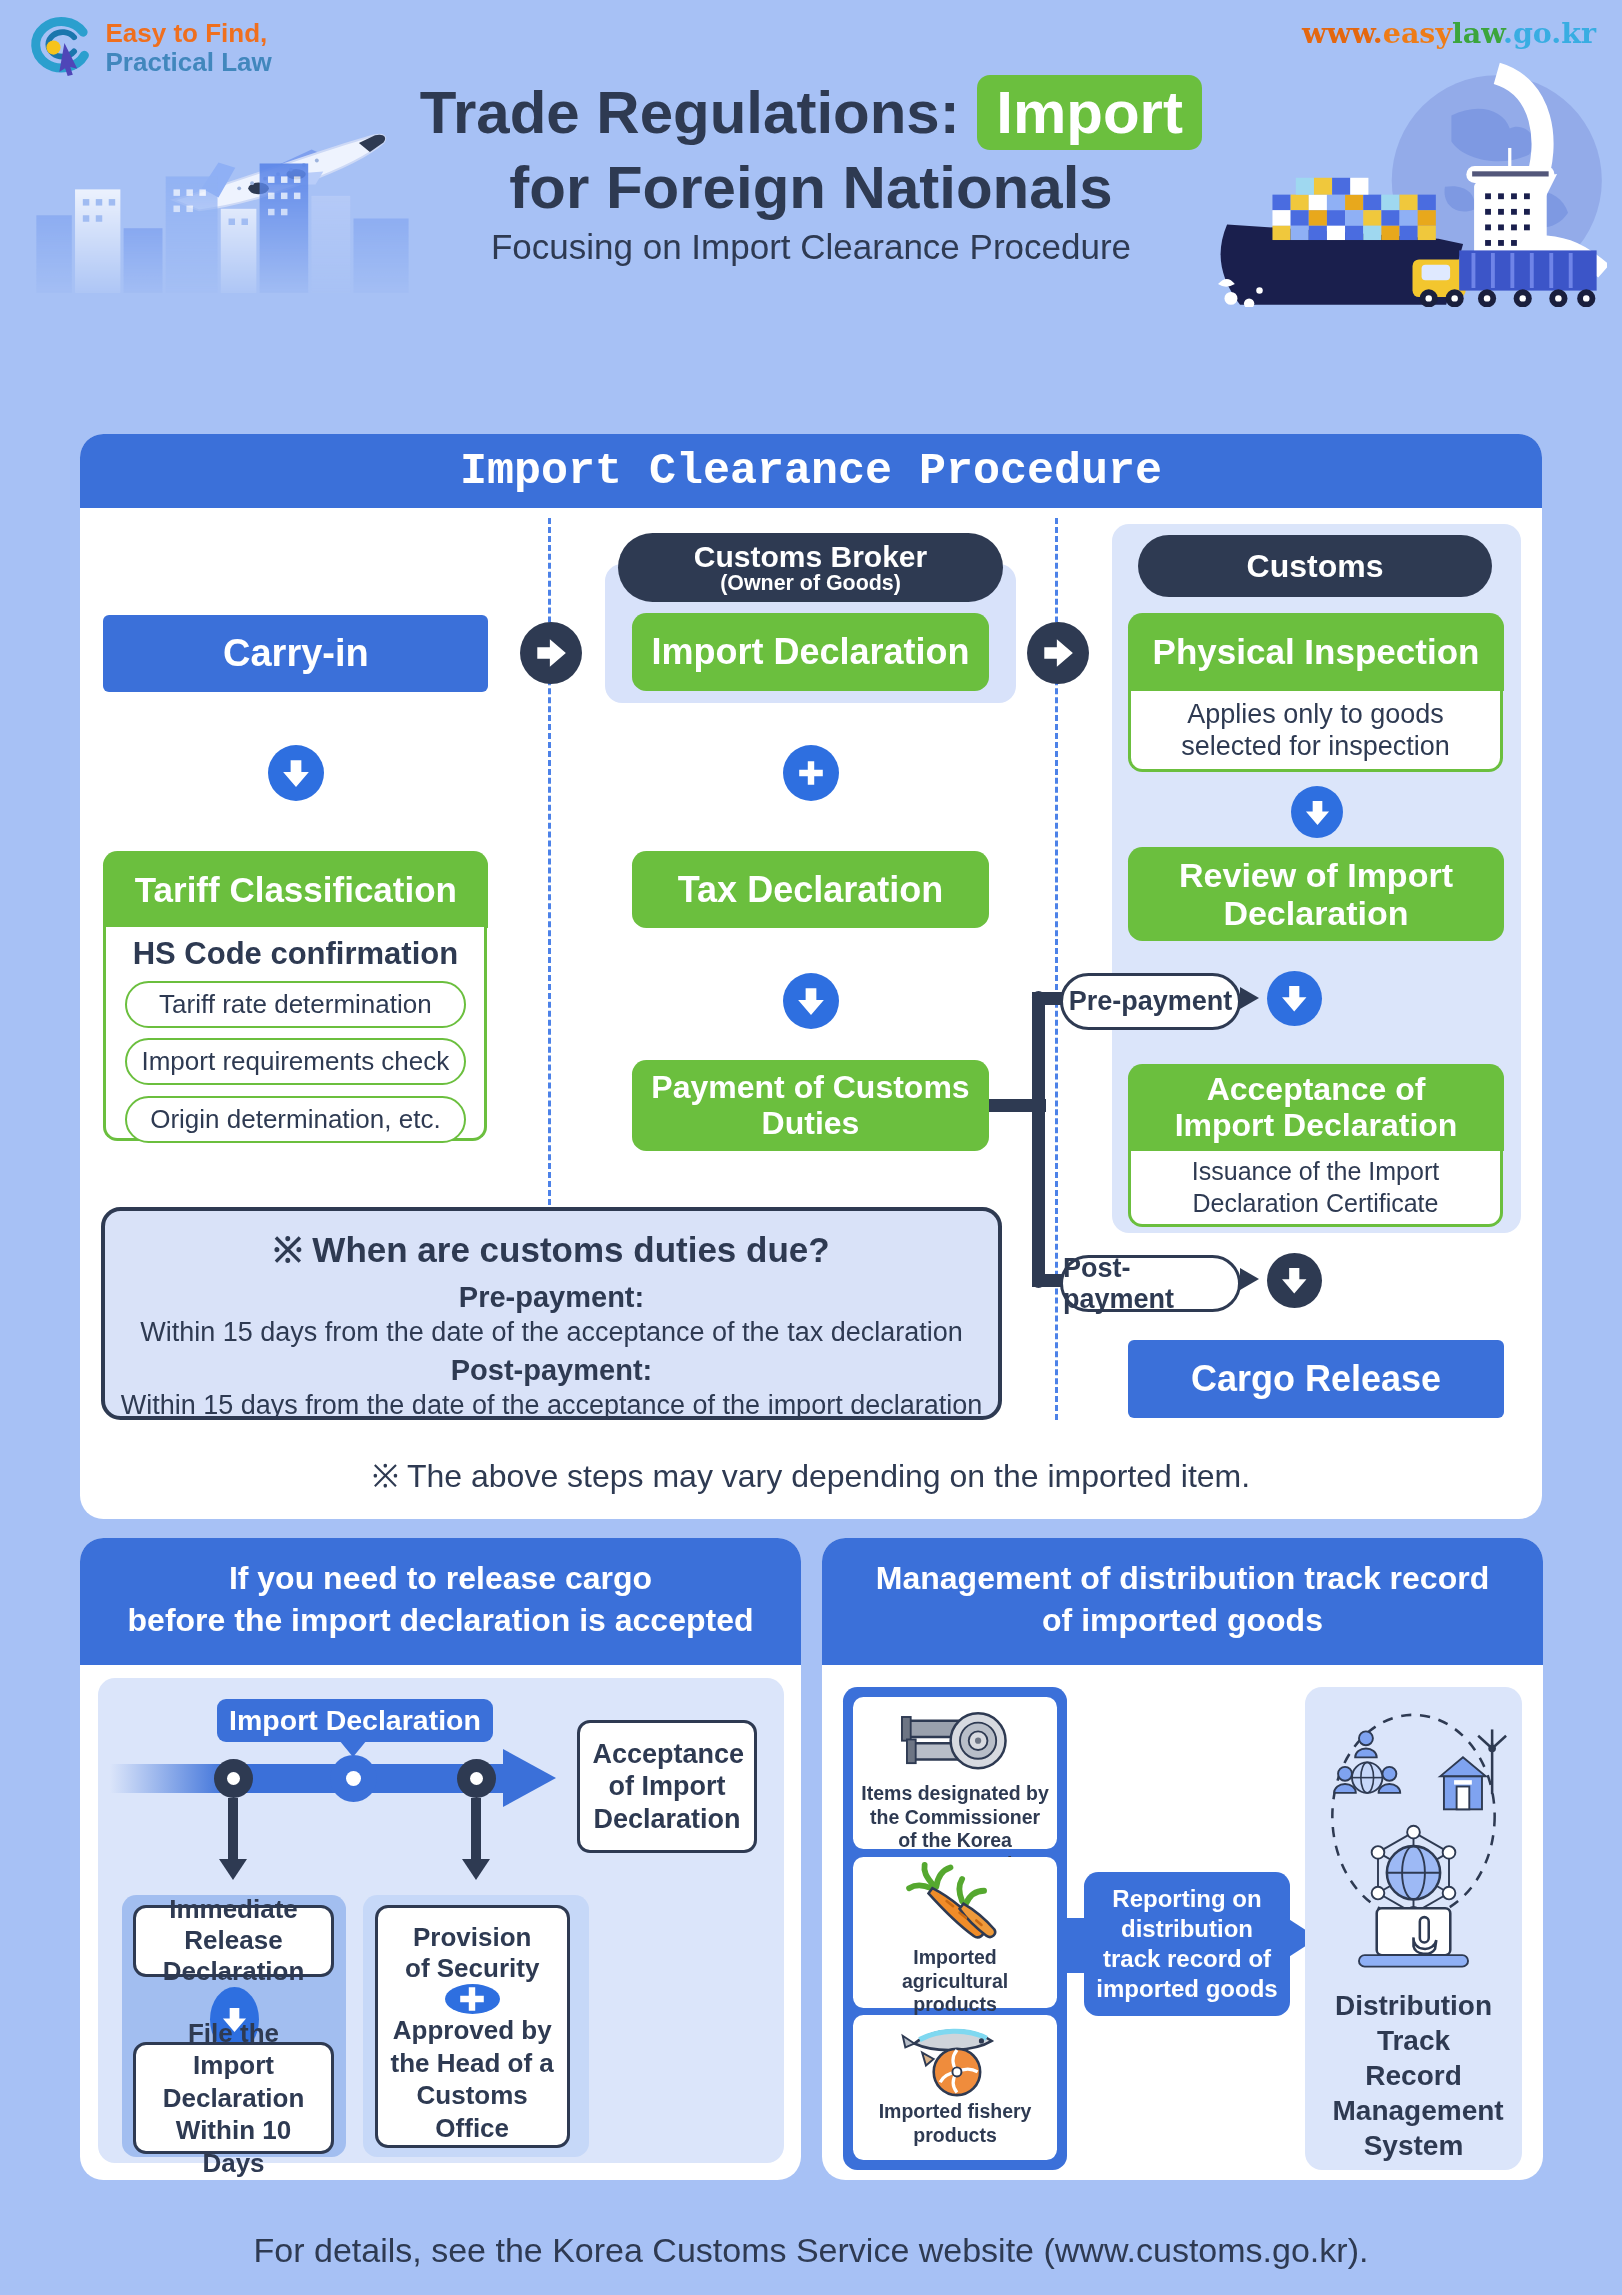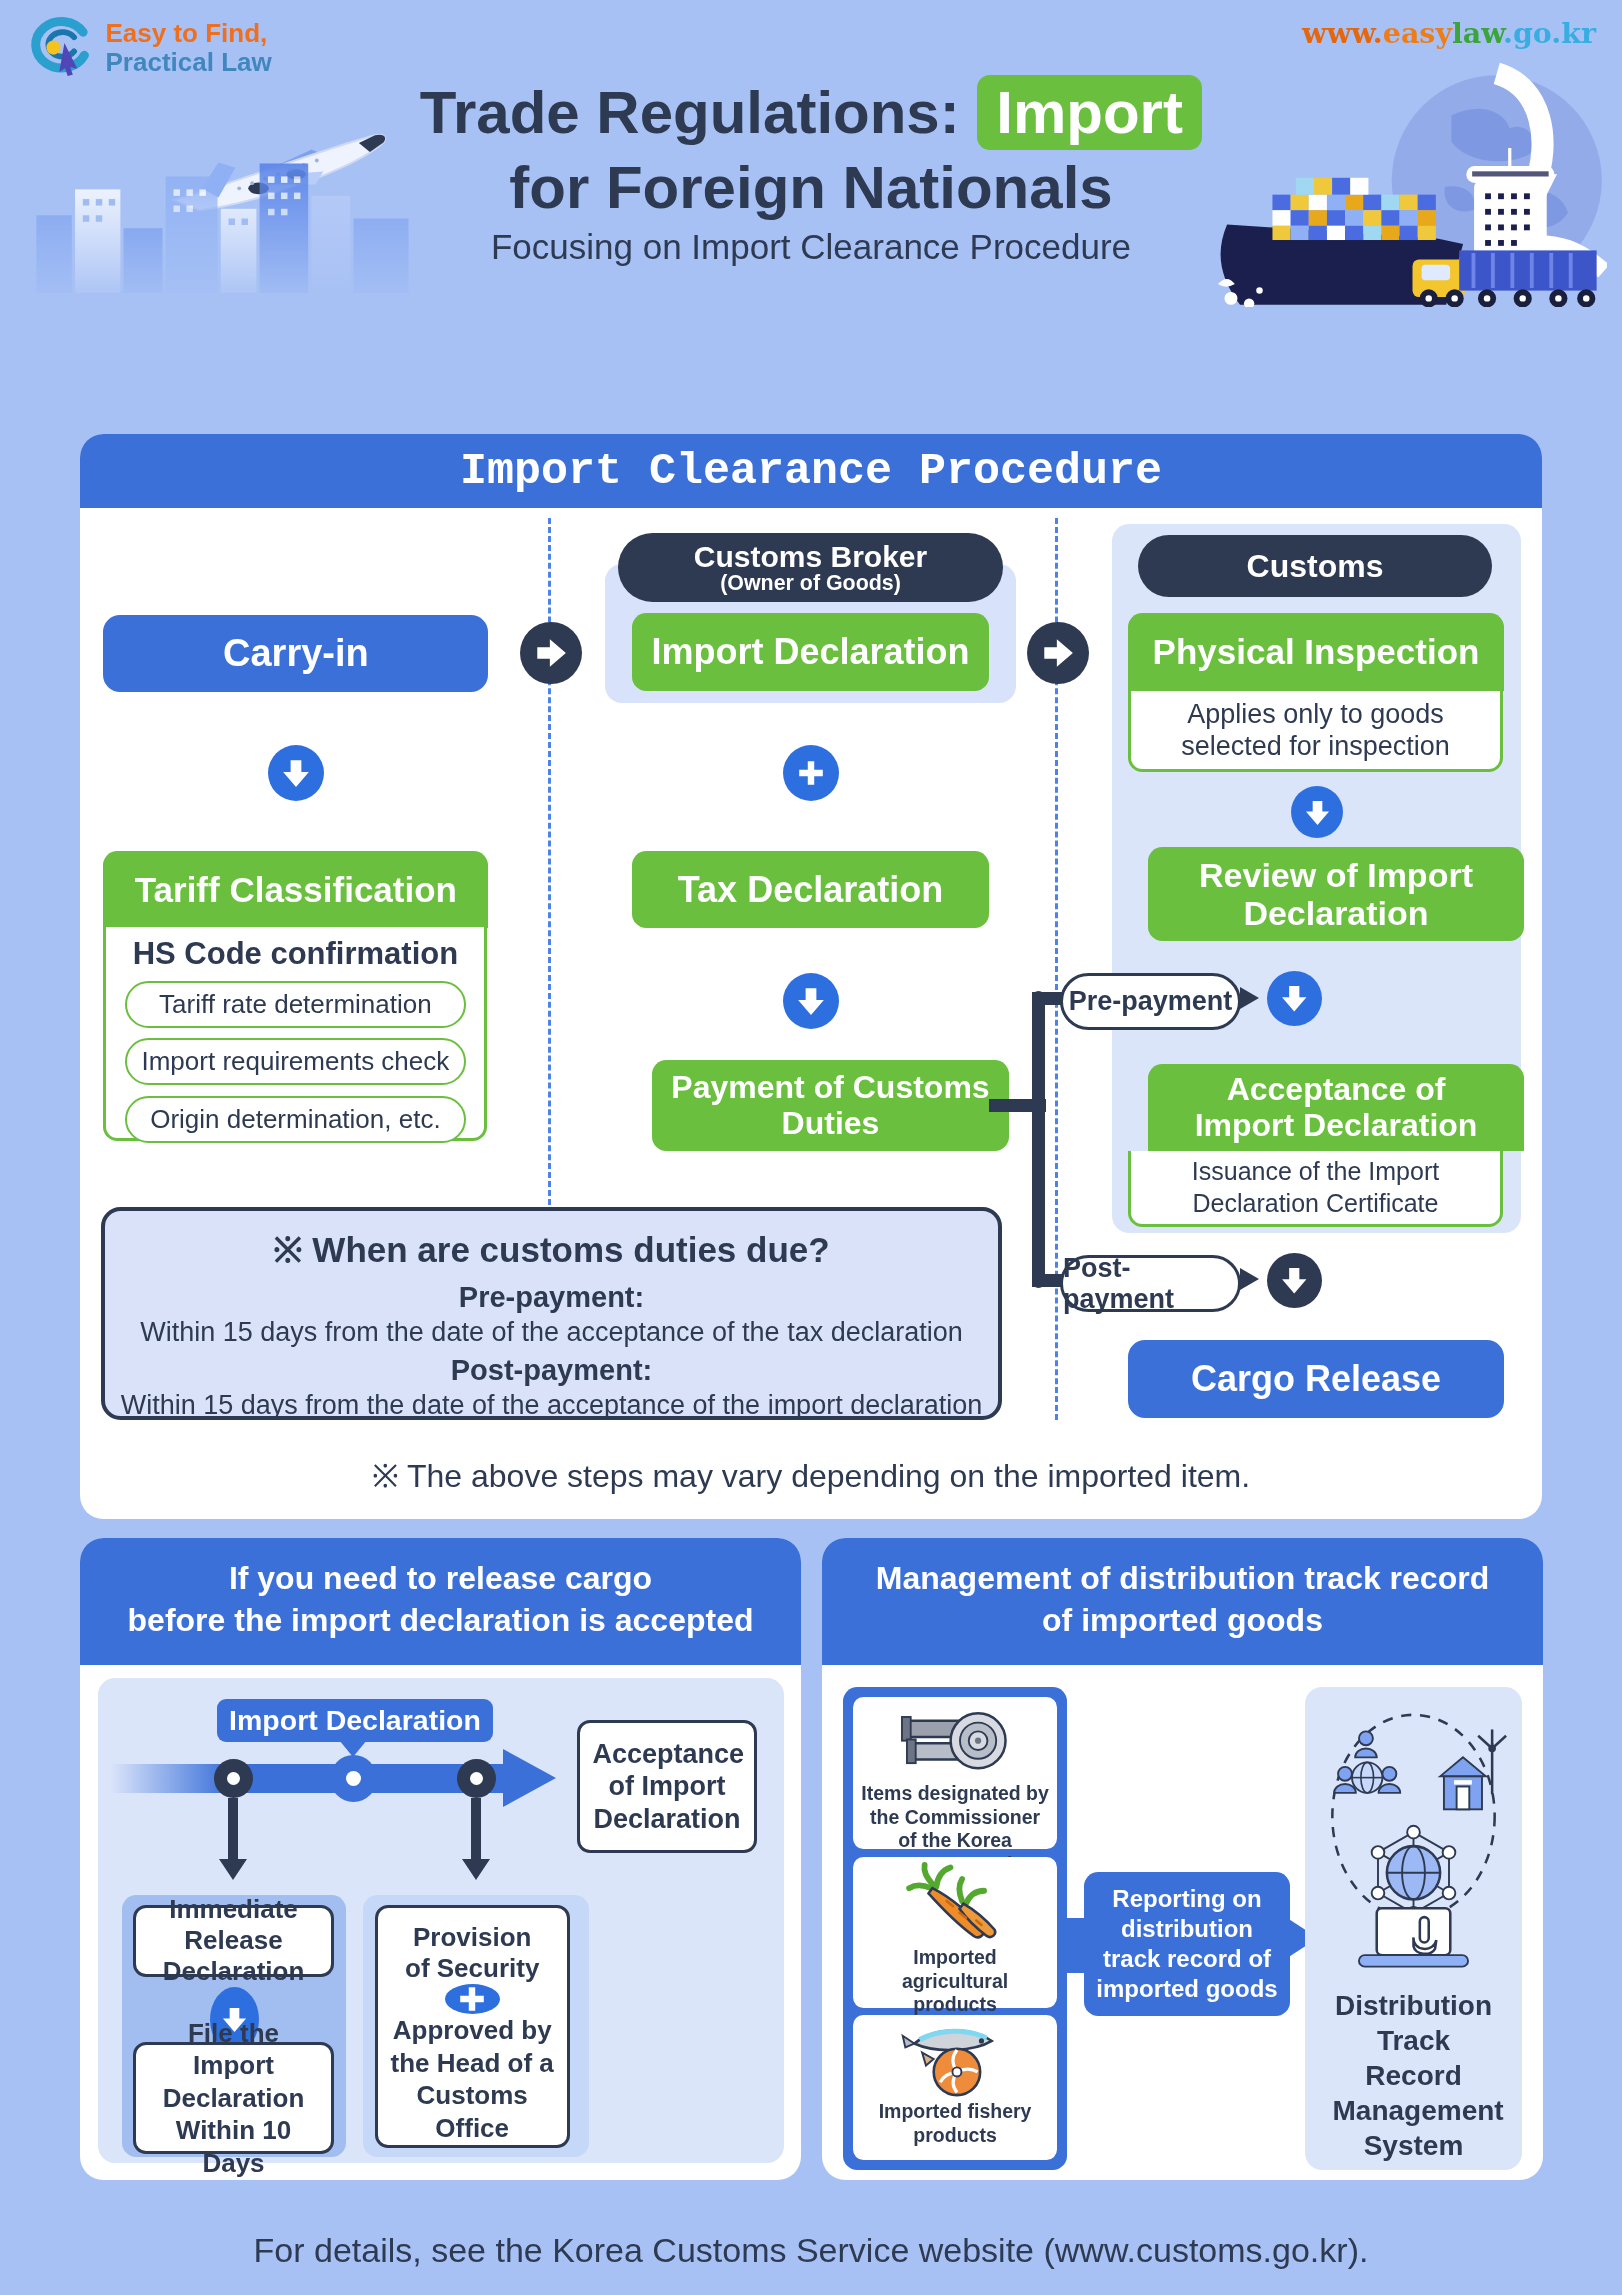--- a/index.html
+++ b/index.html
@@ -10,40 +10,40 @@
     color:#2e3a52;
   }
   .abs{position:absolute;}
   .flexc{display:flex;align-items:center;justify-content:center;}
   .col{flex-direction:column;}
   .tc{text-align:center;}
   .navy{color:#2e3a52;}
   .white{color:#ffffff;}
   .bold{font-weight:700;}
   .xbold{font-weight:800;}
-  .btn-blue{background:#3b70d9;color:#fff;border-radius:17px;font-weight:800;}
+  .btn-blue{background:#3b70d9;color:#fff;border-radius:6px;font-weight:800;}
   .btn-green{background:#6bbf3e;color:#fff;font-weight:800;}
   .rad-t{border-radius:14.3px 14.3px 0 0;}
   .rad-b{border-radius:0 0 14.3px 14.3px;}
   .rad{border-radius:14.3px;}
   .navy-pill{background:#2e3a52;color:#fff;border-radius:648px;font-weight:800;}
   .white-box{background:#fff;border:3.9px solid #2e3a52;border-radius:13px;}
   .green-box-body{background:#fff;border:3.9px solid #6bbf3e;border-top:none;}
   .hs-pill{border:2.6px solid #6bbf3e;border-radius:648px;background:#fff;color:#2e3a52;}
   .circle{border-radius:50%;display:flex;align-items:center;justify-content:center;}
   .c-blue{background:#2e6fe0;}
   .c-navy{background:#2e3a52;}
   .panel{background:#dbe5fa;border-radius:17px;}
   .dash-v{border-left:3.9px dashed #4d82e8;width:0;}
   .conn{background:#2e3a52;position:absolute;}
   .pill-label{background:#fff;border:3.9px solid #2e3a52;border-radius:648px;font-weight:800;color:#2e3a52;display:flex;align-items:center;justify-content:center;}
   .tri-r{width:0;height:0;border-top:11.7px solid transparent;border-bottom:11.7px solid transparent;border-left:19.5px solid #2e3a52;}
   .card{background:#fff;border-radius:23.4px;position:absolute;}
   .card-head{background:#3b70d9;border-radius:23.4px 23.4px 0 0;color:#fff;font-weight:800;position:absolute;left:0;right:0;top:0;}
-  .lh1{line-height:1.12;margin-left:20px;}
+  .lh1{line-height:1.12;}
   .serif{font-family:"DejaVu Serif", serif;}
 </style>
 </head>
 <body>
 
 <div class="abs" style="left:28.5px;top:13px;width:298px;height:65px;">
   <svg class="abs" style="left:0;top:1.3px;" width="67" height="62" viewBox="0 0 104 96">
     <path d="M84,28 A40,36 0 1 0 86,64" fill="none" stroke="#2b9fce" stroke-width="14" stroke-linecap="round"></path>
     <path d="M70,36 A22,19 0 1 0 70,58" fill="none" stroke="#1b76ad" stroke-width="9" stroke-linecap="round"></path>
     <circle cx="38" cy="52" r="11" fill="#f6c31c"></circle>

